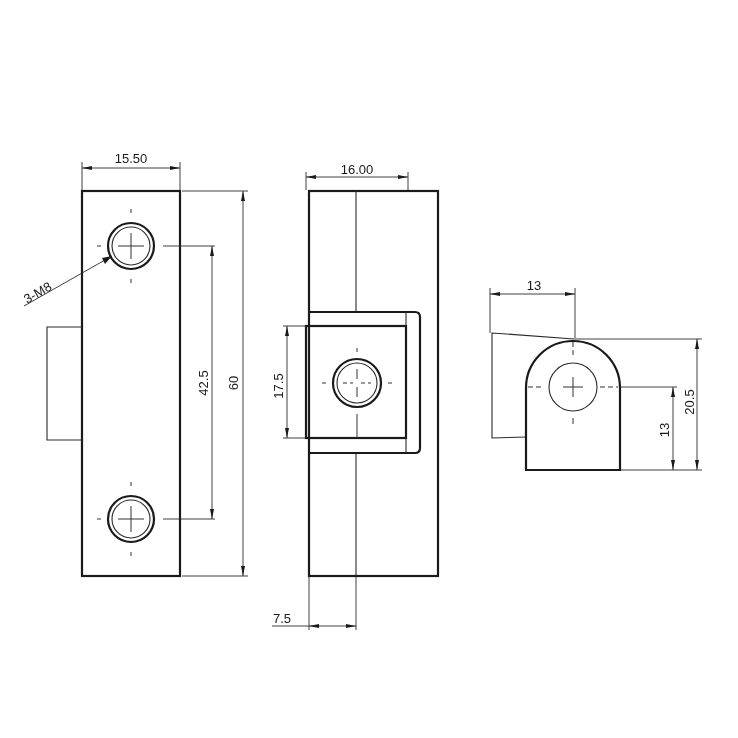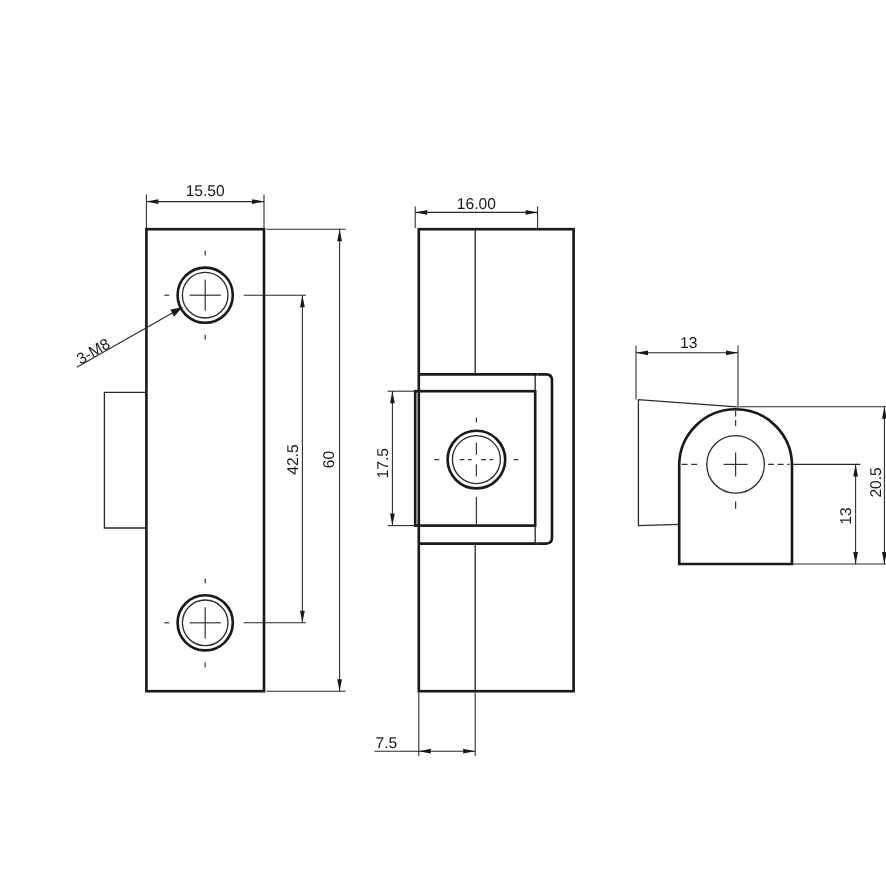--- a/index.html
+++ b/index.html
@@ -1,17 +1,17 @@
 <!DOCTYPE html>
 <html><head>
   <meta charset="utf-8">
   <style>
     html, body { margin: 0; padding: 0; background: #ffffff; }
     body { width: 738px; height: 738px; overflow: hidden; }
-    #canvas { position: absolute; left: 12px; top: 0; width: 610px; height: 738px; padding-left: 28px; }
+    #canvas { position: absolute; left: 0; top: 0; width: 610px; height: 738px; }
     svg text { font-family: "Liberation Sans", "DejaVu Sans", sans-serif; fill: #1a1a1a; font-size: 13px; }
     .outline { stroke: #1a1a1a; stroke-width: 2.2; fill: none; }
     .thin { stroke: #2a2a2a; stroke-width: 1.1; fill: none; }
     .dim { stroke: #2a2a2a; stroke-width: 0.9; fill: none; }
     .center { stroke: #333; stroke-width: 1; fill: none; }
     .arrow { fill: #1a1a1a; stroke: none; }
   </style>
 </head>
 <body>
 

